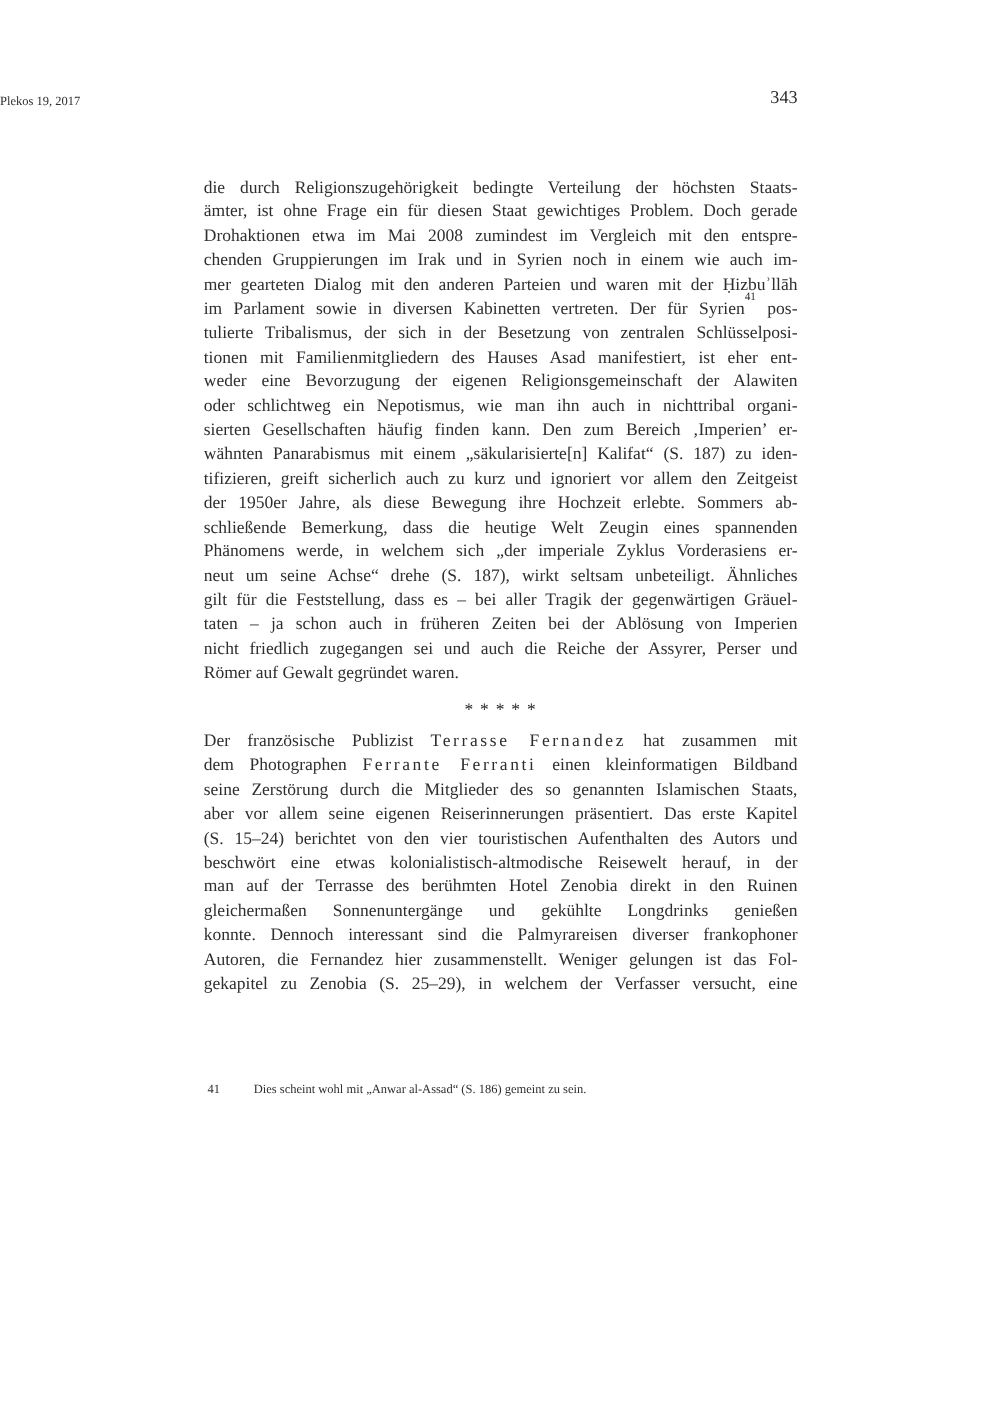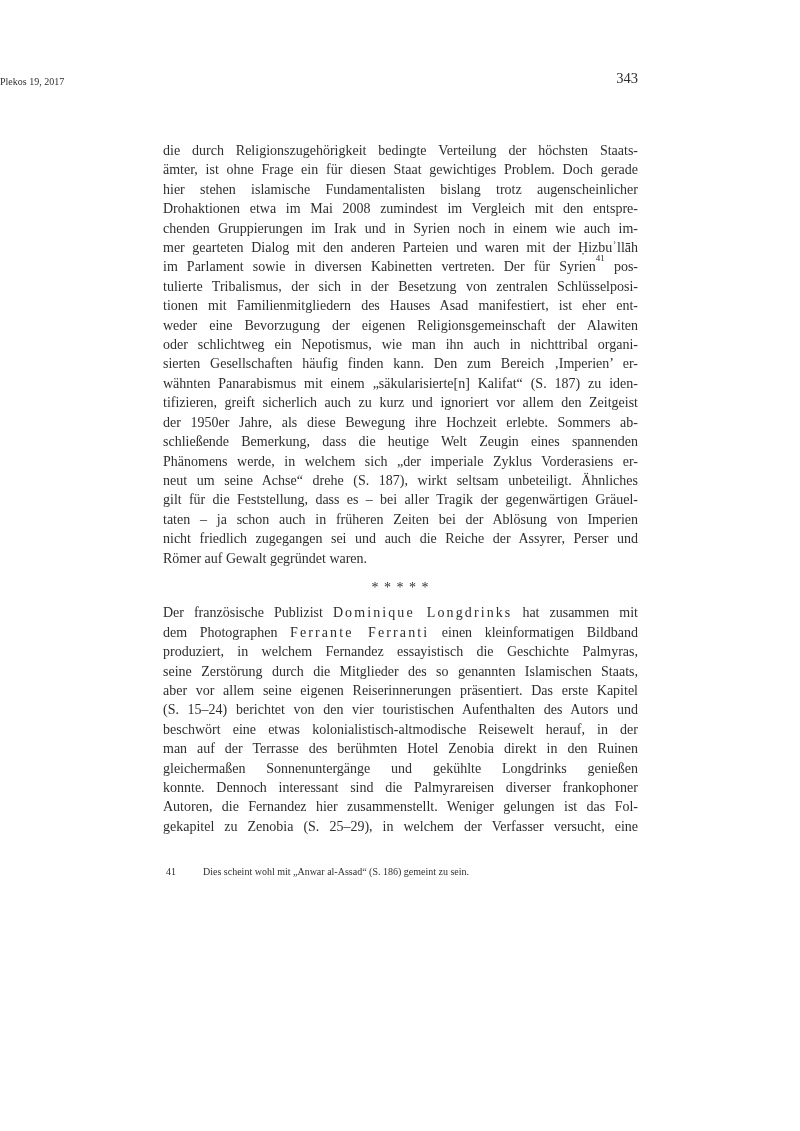--- a/index.html
+++ b/index.html
@@ -78,21 +78,20 @@
 <div class="page">
 
   <div class="running-header">Plekos 19, 2017</div>
 
   <div class="page-number">343</div>
 
   <div class="body-text">
     <div class="paragraph">
         <div class="line">die durch Religionszugehörigkeit bedingte Verteilung der höchsten Staats-</div>
         <div class="line">ämter, ist ohne Frage ein für diesen Staat gewichtiges Problem. Doch gerade</div>
-        <div class="line">hier stehen islamische Fundamentalisten bislang trotz augenscheinlicher</div>
         <div class="line">Drohaktionen etwa im Mai 2008 zumindest im Vergleich mit den entspre-</div>
         <div class="line">chenden Gruppierungen im Irak und in Syrien noch in einem wie auch im-</div>
         <div class="line">mer gearteten Dialog mit den anderen Parteien und waren mit der Ḥizbuʾllāh</div>
         <div class="line">im Parlament sowie in diversen Kabinetten vertreten. Der für Syrien<sup class="fnref">41</sup> pos-</div>
         <div class="line">tulierte Tribalismus, der sich in der Besetzung von zentralen Schlüsselposi-</div>
         <div class="line">tionen mit Familienmitgliedern des Hauses Asad manifestiert, ist eher ent-</div>
         <div class="line">weder eine Bevorzugung der eigenen Religionsgemeinschaft der Alawiten</div>
         <div class="line">oder schlichtweg ein Nepotismus, wie man ihn auch in nichttribal organi-</div>
         <div class="line">sierten Gesellschaften häufig finden kann. Den zum Bereich ‚Imperien’ er-</div>
         <div class="line">wähnten Panarabismus mit einem „säkularisierte[n] Kalifat“ (S. 187) zu iden-</div>
@@ -103,23 +102,22 @@
         <div class="line">neut um seine Achse“ drehe (S. 187), wirkt seltsam unbeteiligt. Ähnliches</div>
         <div class="line">gilt für die Feststellung, dass es – bei aller Tragik der gegenwärtigen Gräuel-</div>
         <div class="line">taten – ja schon auch in früheren Zeiten bei der Ablösung von Imperien</div>
         <div class="line">nicht friedlich zugegangen sei und auch die Reiche der Assyrer, Perser und</div>
         <div class="line last">Römer auf Gewalt gegründet waren.</div>
       </div>
 
     <div class="separator">* * * * *</div>
 
     <div class="paragraph">
-        <div class="line">Der französische Publizist <span class="sperr">Dominique Longdrinks</span> hat zusammen mit</div>
+        <div class="line">Der französische Publizist <span class="sperr">Terrasse Fernandez</span> hat zusammen mit</div>
         <div class="line">dem Photographen <span class="sperr">Ferrante Ferranti</span> einen kleinformatigen Bildband</div>
-        <div class="line">produziert, in welchem Fernandez essayistisch die Geschichte Palmyras,</div>
         <div class="line">seine Zerstörung durch die Mitglieder des so genannten Islamischen Staats,</div>
         <div class="line">aber vor allem seine eigenen Reiserinnerungen präsentiert. Das erste Kapitel</div>
         <div class="line">(S. 15–24) berichtet von den vier touristischen Aufenthalten des Autors und</div>
         <div class="line">beschwört eine etwas kolonialistisch-altmodische Reisewelt herauf, in der</div>
         <div class="line">man auf der Terrasse des berühmten Hotel Zenobia direkt in den Ruinen</div>
         <div class="line">gleichermaßen Sonnenuntergänge und gekühlte Longdrinks genießen</div>
         <div class="line">konnte. Dennoch interessant sind die Palmyrareisen diverser frankophoner</div>
         <div class="line">Autoren, die Fernandez hier zusammenstellt. Weniger gelungen ist das Fol-</div>
         <div class="line">gekapitel zu Zenobia (S. 25–29), in welchem der Verfasser versucht, eine</div>
       </div>

